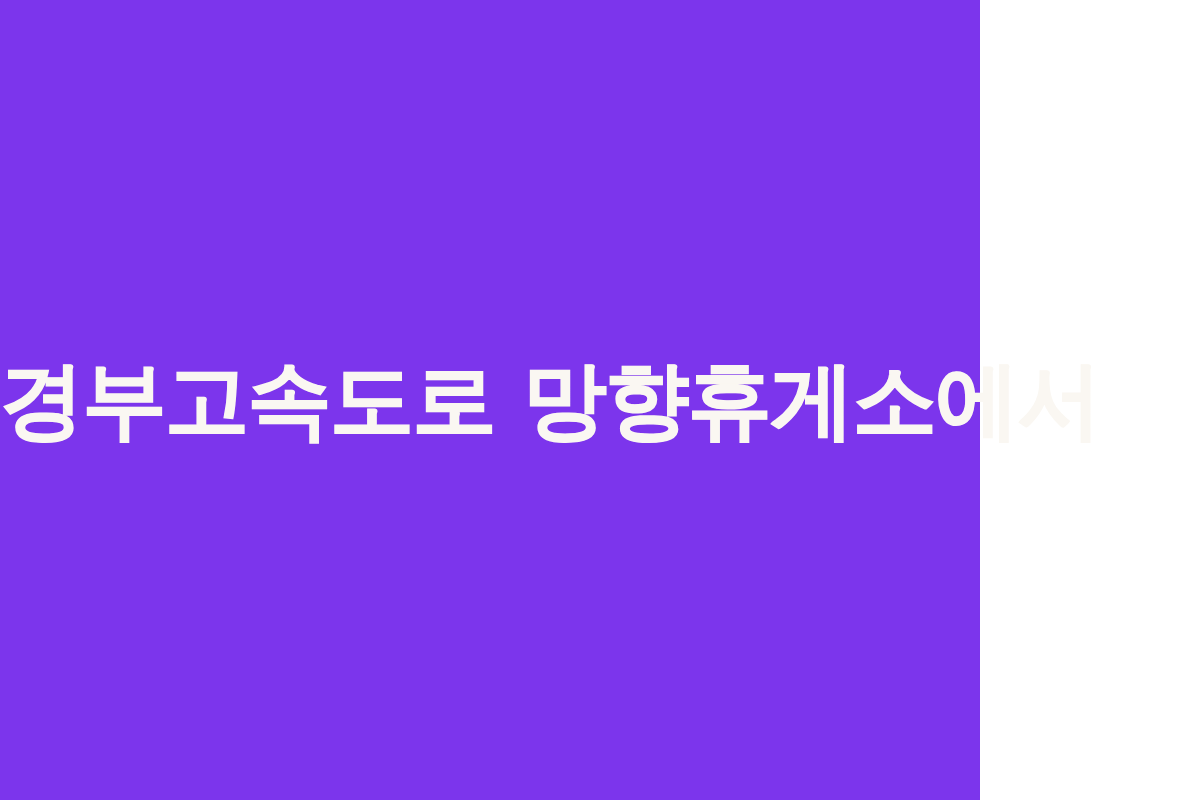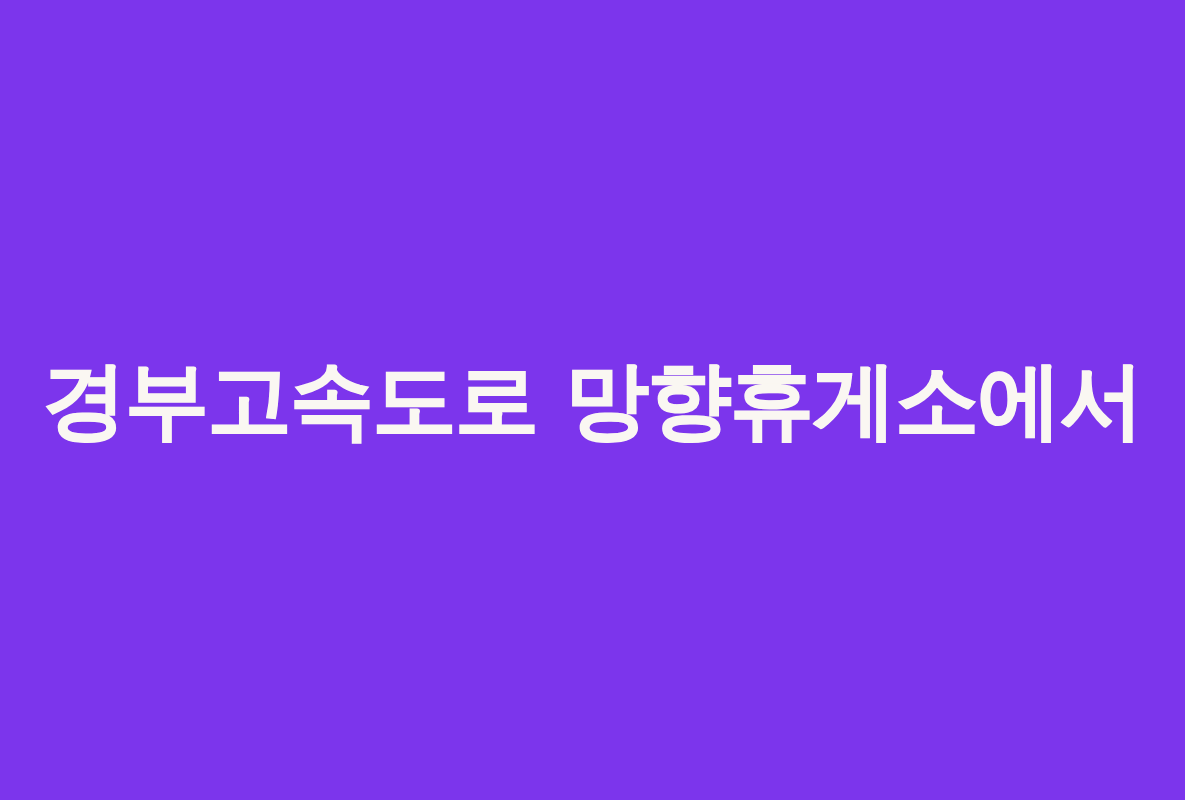--- a/index.html
+++ b/index.html
@@ -12,26 +12,25 @@
     width: 1200px;
     height: 800px;
     overflow: hidden;
     font-family: "DejaVu Sans", "Liberation Sans", sans-serif;
   }
 
   
   .banner {
     position: relative;
     box-sizing: border-box;
-    width: 1185px;
+    width: 980px;
     height: 800px;
     background: #7C35EC;
     display: flex;
     align-items: center;
-    justify-content: center;
     user-select: none;
   }
 
   
   .headline {
     width: 1140px;
     margin: 0;
     padding: 0;
     text-align: center;
     color: #FAF7F2;

